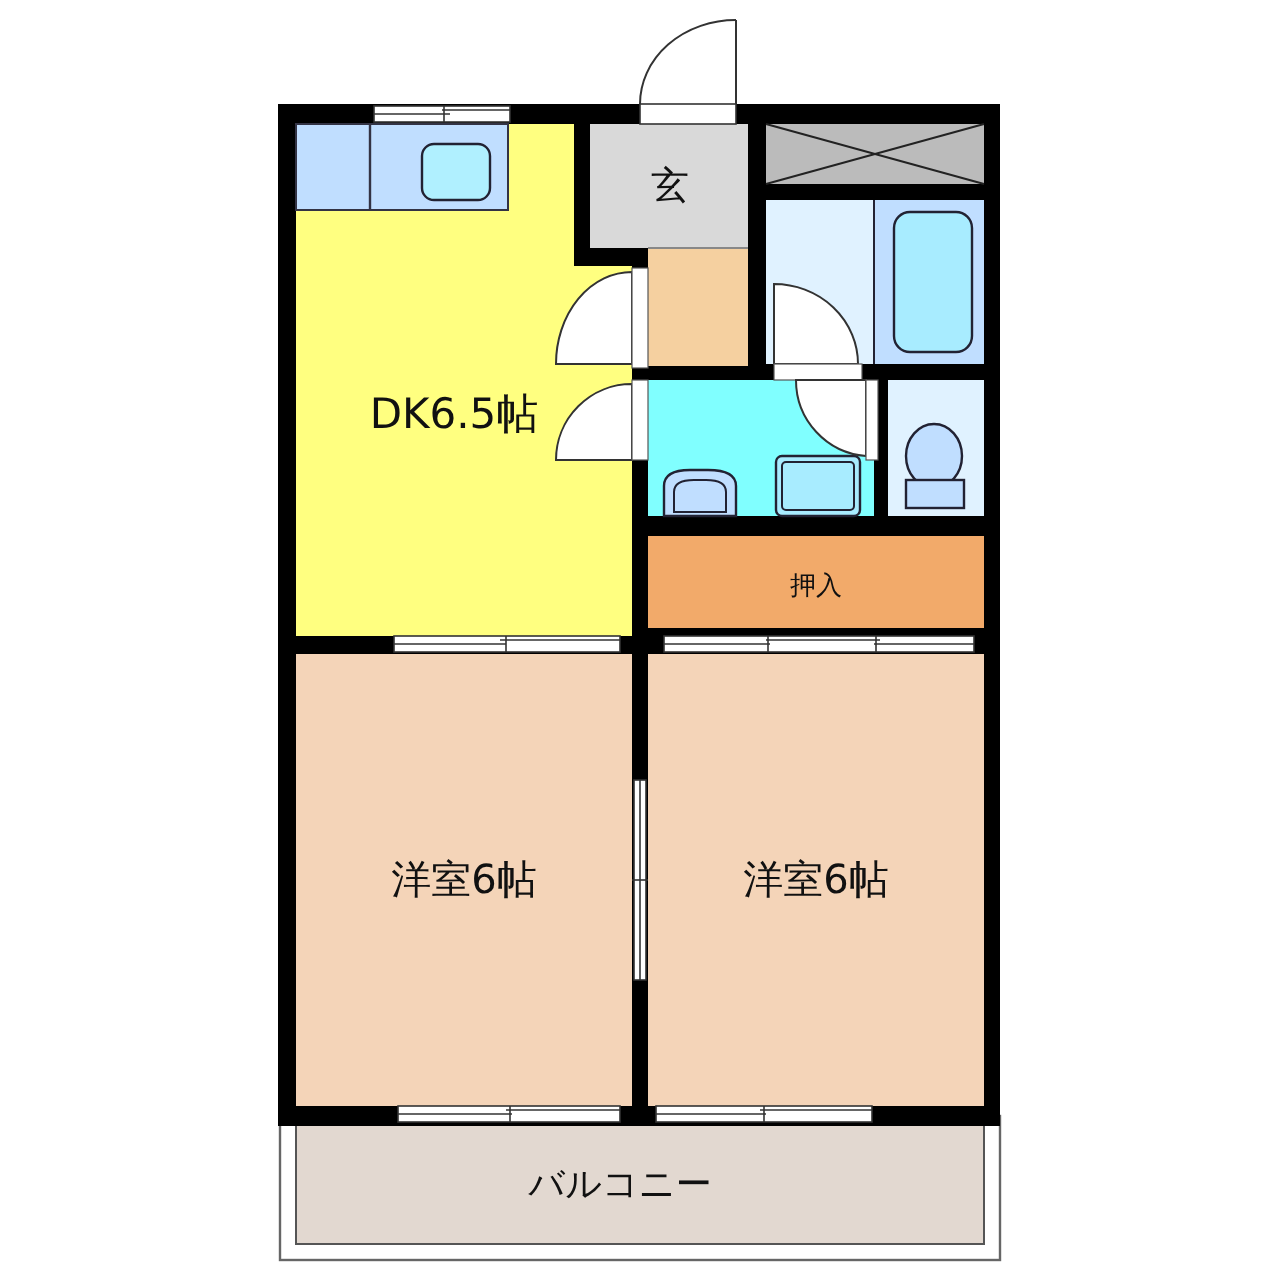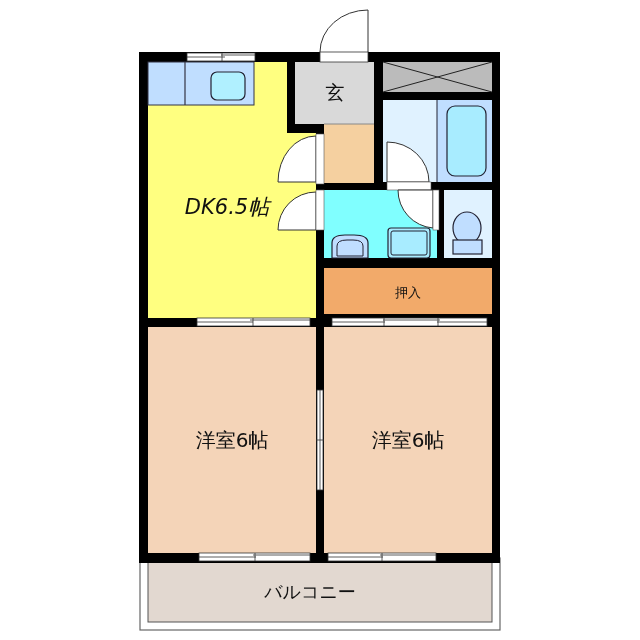--- a/index.html
+++ b/index.html
@@ -120,19 +120,19 @@
   </g>
   <g>
     <rect x="328" y="553" width="108" height="8" fill="#fff" stroke="#333" stroke-width="0.8"></rect>
     <line x1="328" y1="557" x2="383" y2="557" stroke="#333" stroke-width="0.8"></line>
     <line x1="380" y1="555" x2="436" y2="555" stroke="#333" stroke-width="0.8"></line>
     <line x1="382" y1="553" x2="382" y2="561" stroke="#333" stroke-width="0.8"></line>
   </g>
 </svg>
 
 <div id="labels">
-  <div class="room-label" style="left:227px; top:207px; font-size:21px;font-style:italic;">DK6.5帖</div>
+  <div class="room-label" style="left:227px; top:207px; font-size:21px;">DK6.5帖</div>
   <div class="room-label" style="left:335px; top:93px; font-size:19px;">玄</div>
   <div class="room-label" style="left:408px; top:293px; font-size:13px;">押入</div>
   <div class="room-label" style="left:232px; top:440px; font-size:20px;">洋室6帖</div>
   <div class="room-label" style="left:408px; top:440px; font-size:20px;">洋室6帖</div>
   <div class="room-label" style="left:310px; top:592px; font-size:18px;">バルコニー</div>
 </div>
 
 </body></html>

